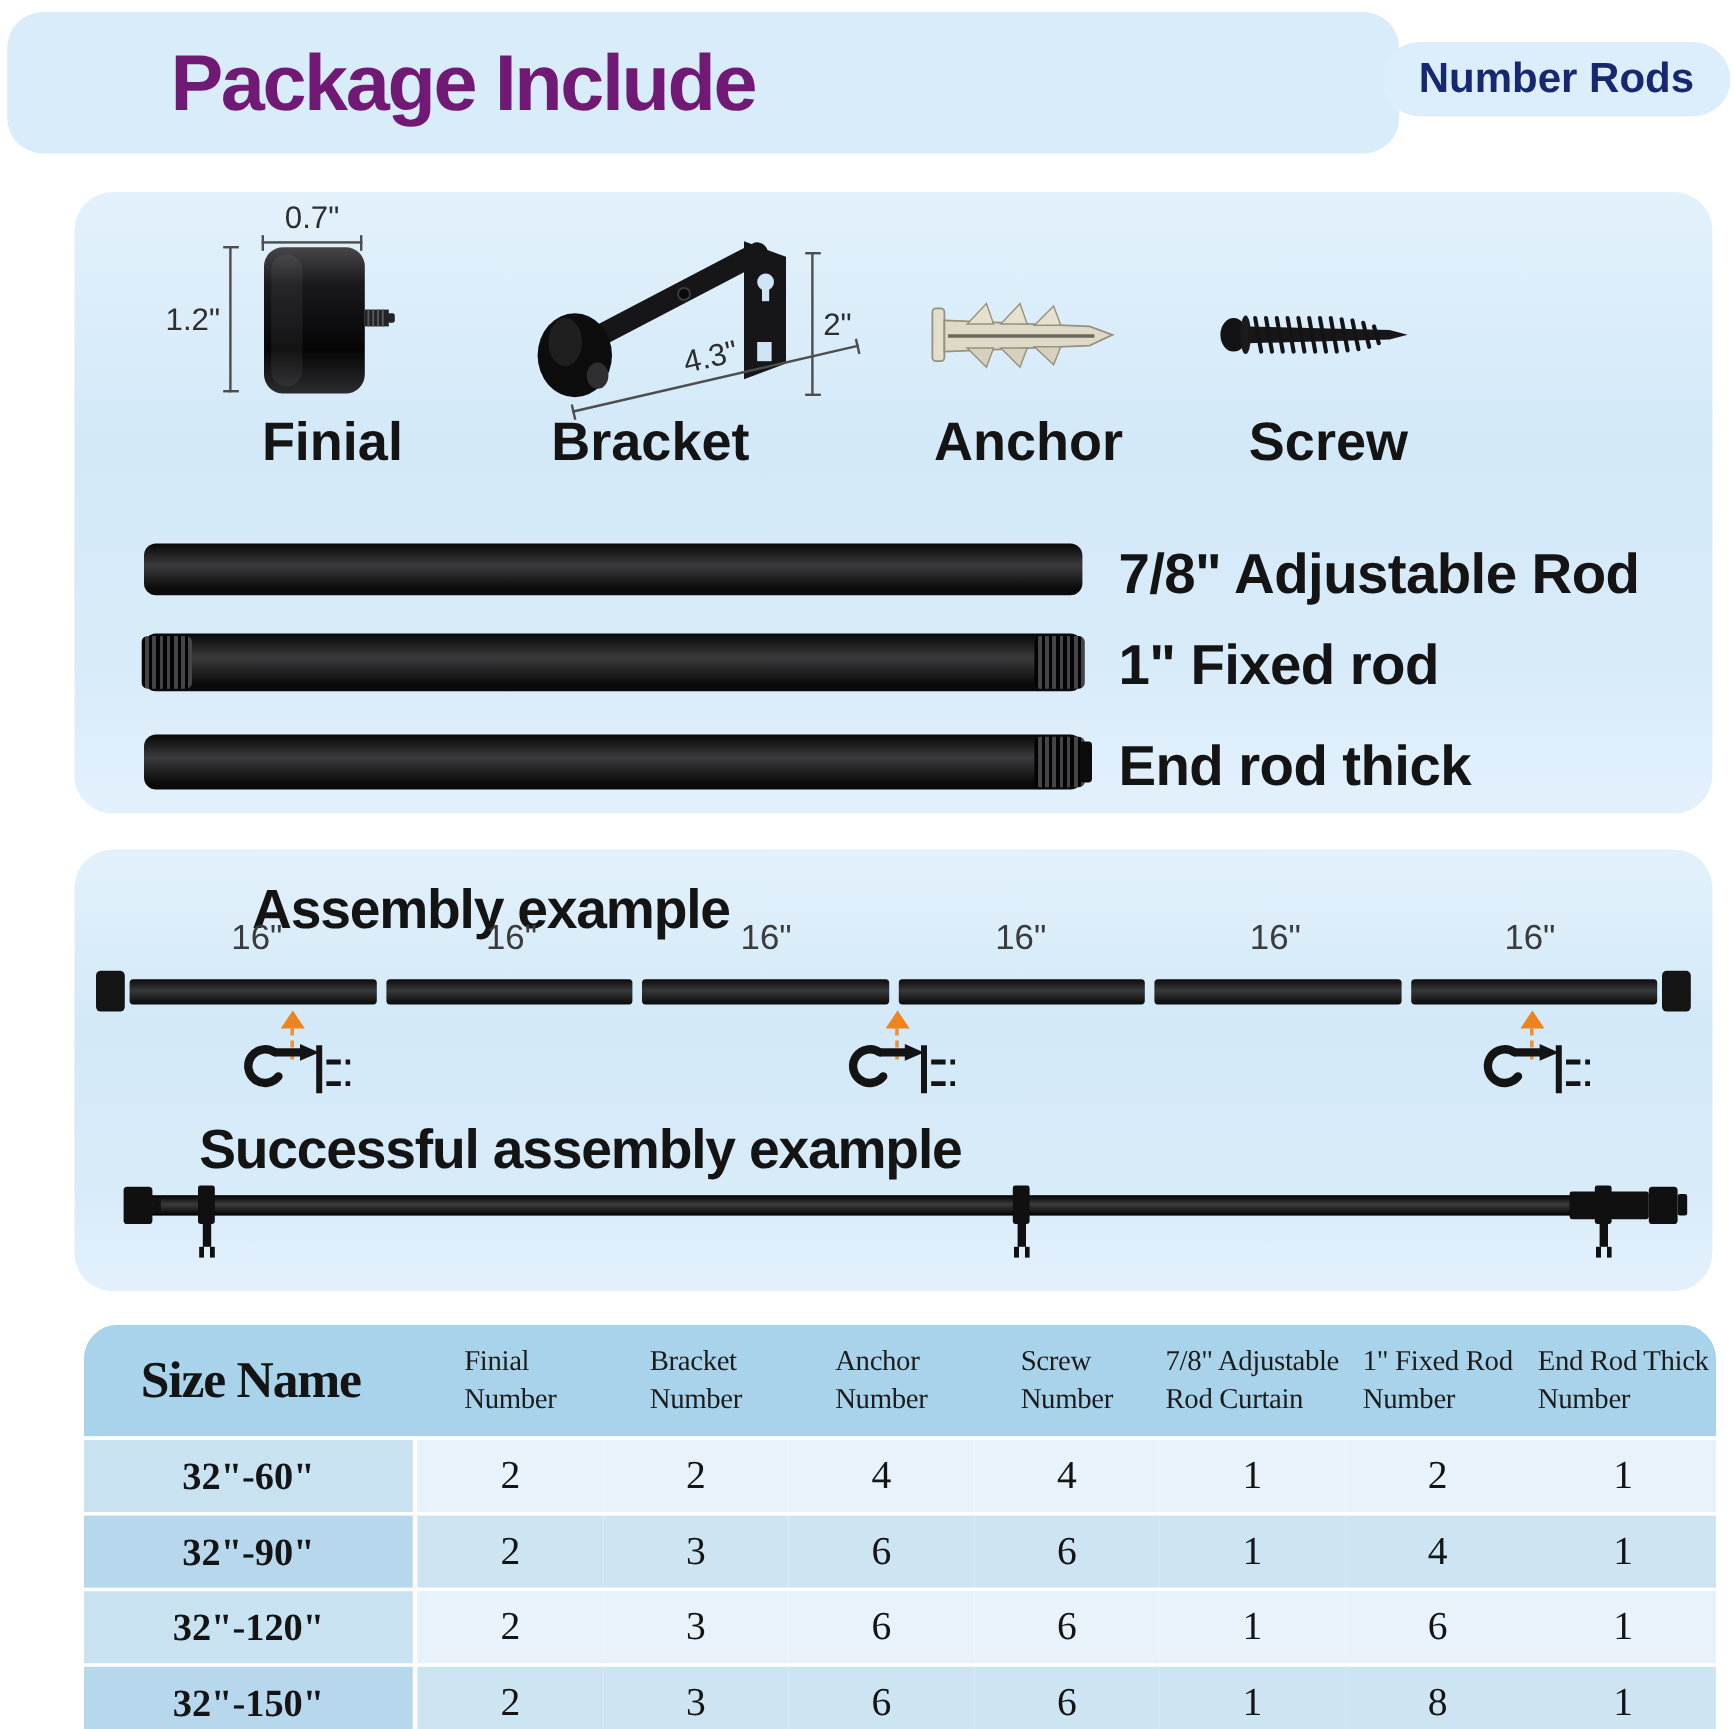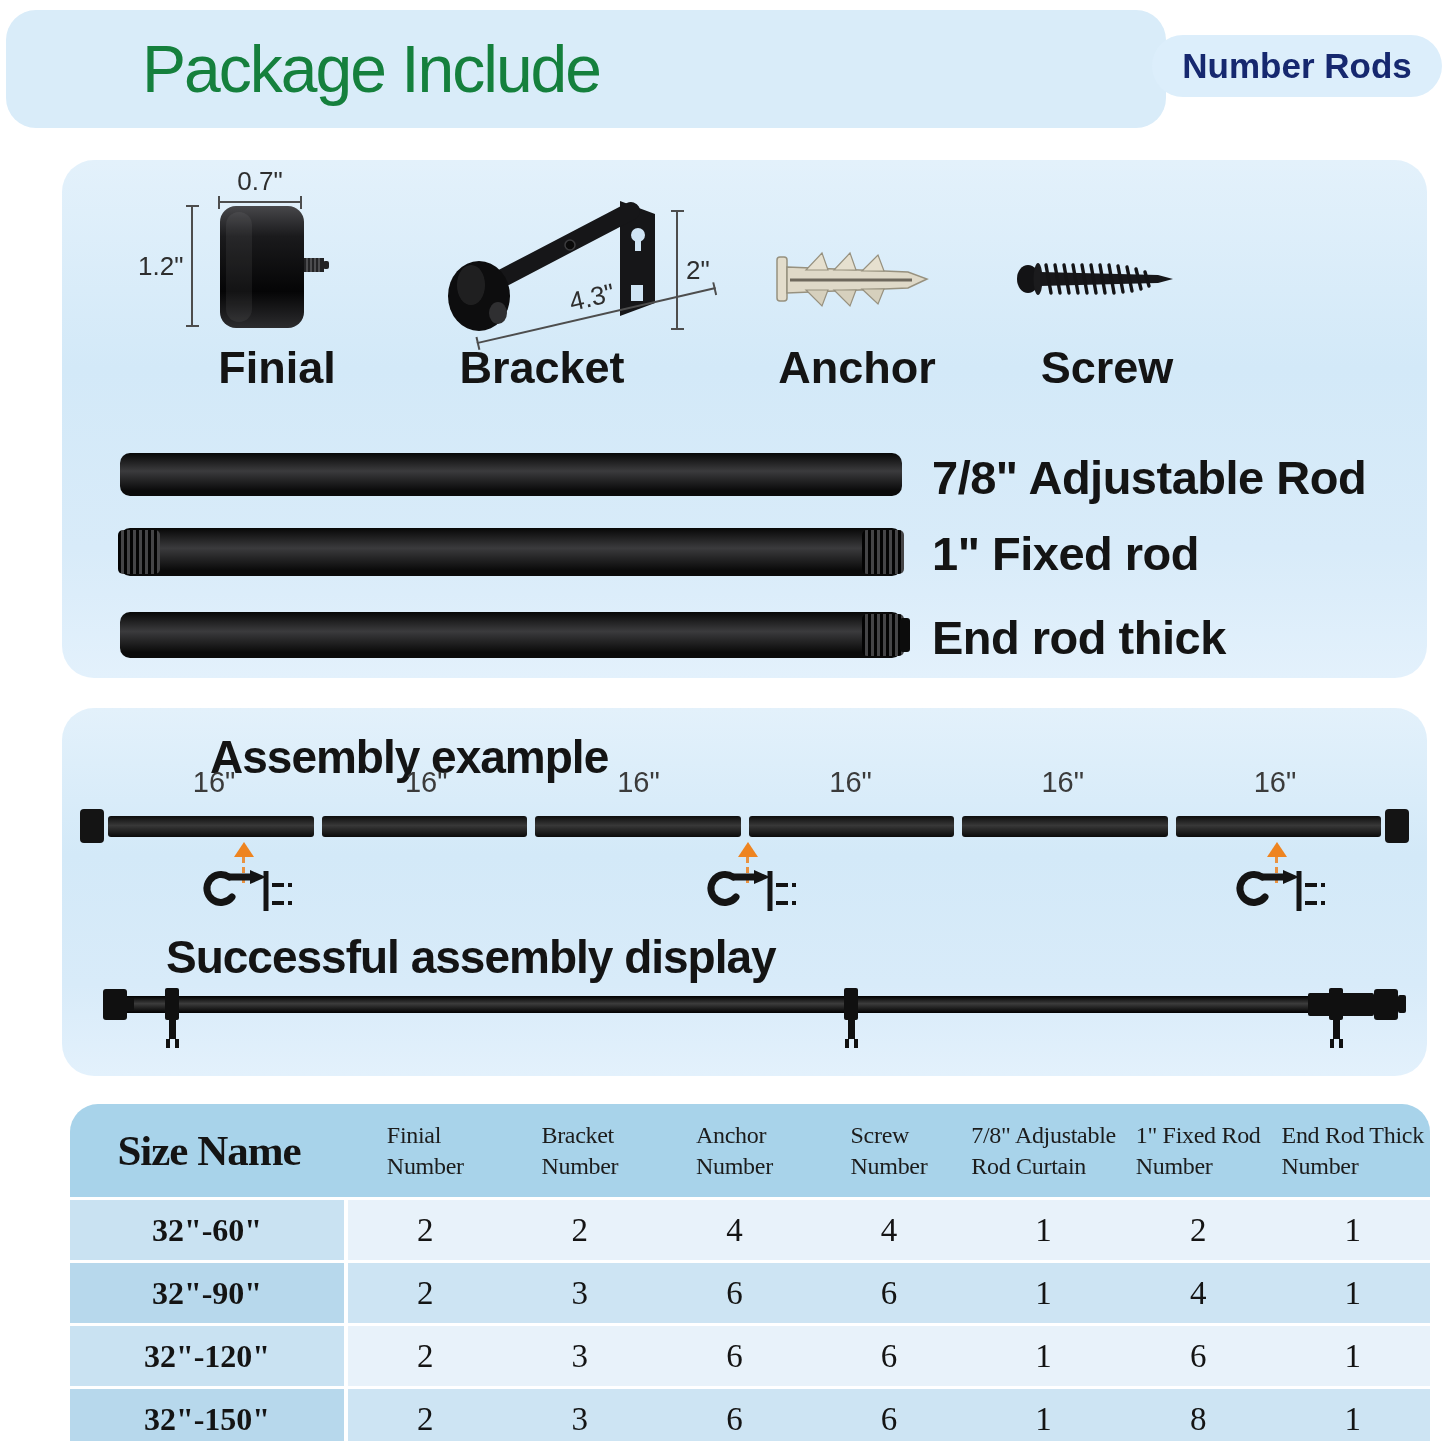--- a/index.html
+++ b/index.html
@@ -3,21 +3,21 @@
 <meta charset="utf-8">
 <style>
   html,body{margin:0;padding:0;background:#ffffff;}
   .page{position:relative;width:1445px;height:1441px;background:#ffffff;overflow:hidden;
         font-family:"Liberation Sans","DejaVu Sans",sans-serif;color:#111;}
 
   
   .header-blob{position:absolute;left:6px;top:10px;width:1160px;height:118px;
                background:#d9ecf9;border-radius:30px;}
   .page-title{position:absolute;left:136px;top:50%;transform:translateY(-50%);
-              font-size:66px;font-weight:400;letter-spacing:-2px;color:#15803d;white-space:nowrap;}
+              font-size:66px;font-weight:700;letter-spacing:-2px;color:#701a75;white-space:nowrap;}
   .badge{position:absolute;left:1152px;top:35px;width:290px;height:62px;border-radius:31px;
          background:#dceefb;display:flex;align-items:center;justify-content:center;
          font-size:35px;font-weight:700;color:#16286f;}
 
   
   .panel{position:absolute;left:62px;width:1365px;border-radius:32px;
          background:linear-gradient(180deg,#e3f1fb 0%,#d3e9f8 40%,#d8ebf9 75%,#e3f1fc 100%);}
   .panel-1{top:160px;height:518px;}
   .panel-2{top:708px;height:368px;}
 
@@ -254,21 +254,21 @@
     </svg>
     <svg class="mini-bracket mb-3" viewBox="0 0 96 56">
       <path d="M33 14 A14 14 0 1 0 36 34" fill="none" stroke="#141414" stroke-width="7" stroke-linecap="round"></path>
       <path d="M33 14 H56" stroke="#141414" stroke-width="7"></path>
       <polygon points="54,7 70,14 54,21" fill="#141414"></polygon>
       <path d="M70 8 V48" stroke="#141414" stroke-width="5"></path>
       <path d="M76 22 H88 M92 22 H96" stroke="#141414" stroke-width="4"></path>
       <path d="M76 40 H88 M92 40 H96" stroke="#141414" stroke-width="4"></path>
     </svg>
 
-    <div class="sec-title t-success">Successful assembly display</div>
+    <div class="sec-title t-success">Successful assembly example</div>
 
     <div>
       <div class="a-piece a-bar"></div>
       <div class="a-piece a-thick"></div>
       <div class="a-piece a-collar-mid"></div>
       <div class="a-piece a-fin-cap-l"></div>
       <div class="a-piece a-fin-neck-l"></div>
       <div class="a-piece a-fin-cap-r"></div>
       <div class="a-piece a-fin-tip-r"></div>
       <div class="a-bracket ab-1">

